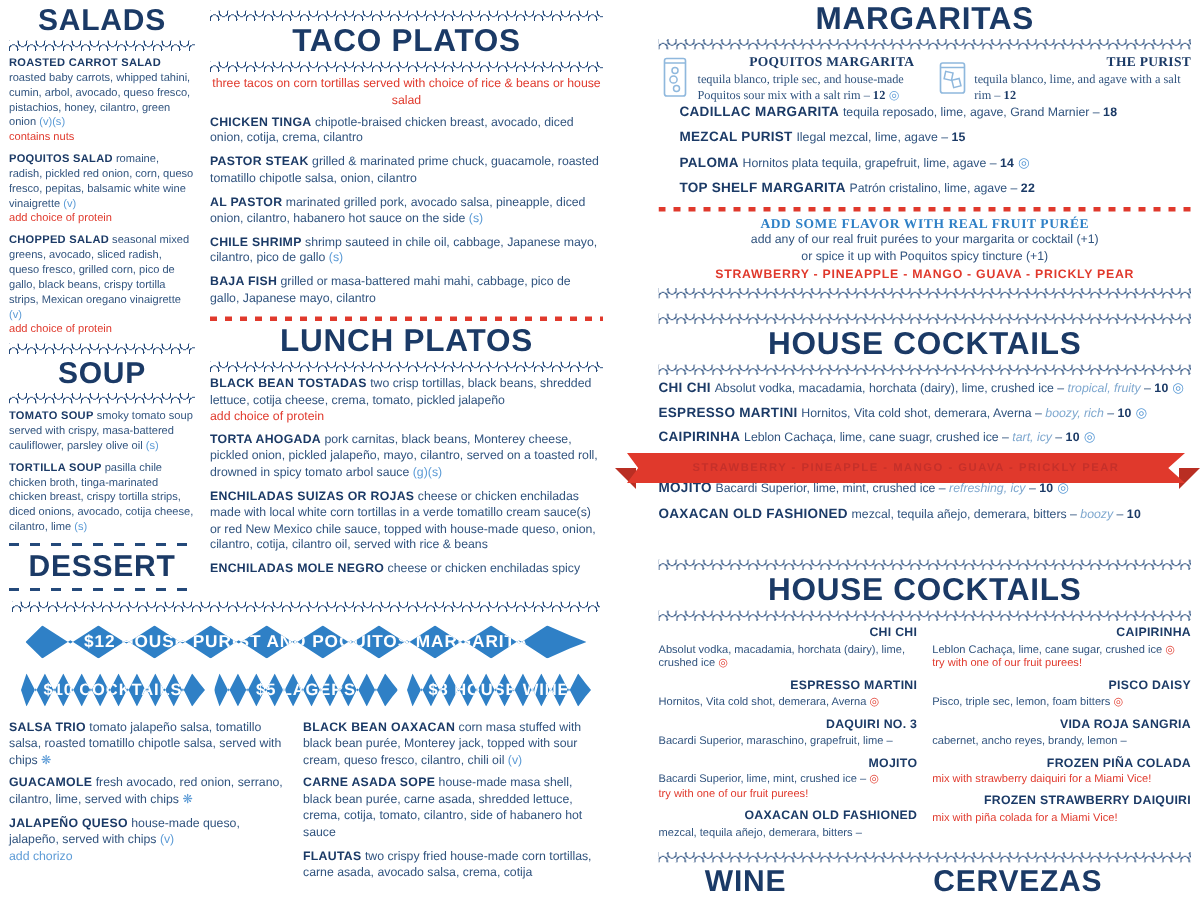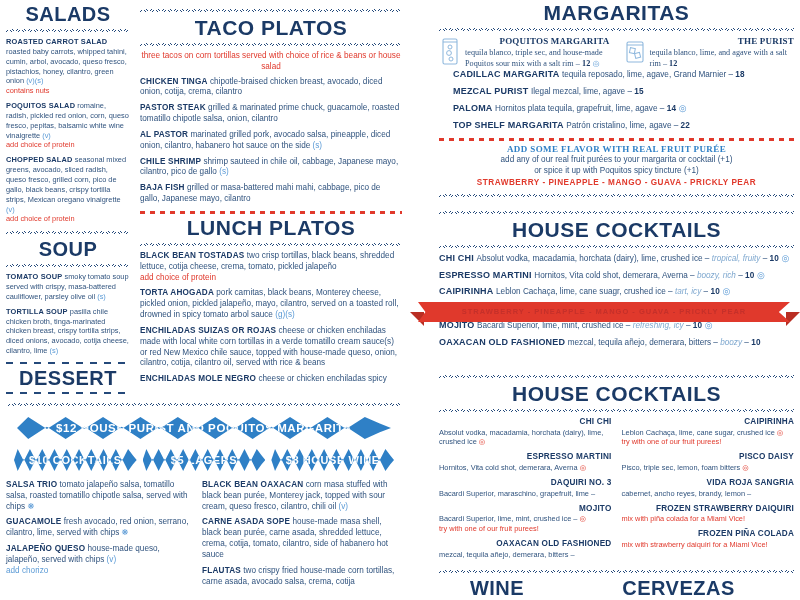--- a/index.html
+++ b/index.html
@@ -292,26 +292,26 @@
           </div>
           <div class="item s10">
             <div class="nm s10">PISCO DAISY</div>
             <div class="ds s9">Pisco, triple sec, lemon, foam bitters <span class="red">◎</span></div>
           </div>
           <div class="item s10">
             <div class="nm s10">VIDA ROJA SANGRIA</div>
             <div class="ds s9">cabernet, ancho reyes, brandy, lemon –</div>
           </div>
           <div class="item s10">
+            <div class="nm s10">FROZEN PIÑA COLADA</div>
+            <div class="red s9">mix with strawberry daiquiri for a Miami Vice!</div>
+          </div>
+          <div class="item s10">
             <div class="nm s10">FROZEN STRAWBERRY DAIQUIRI</div>
             <div class="red s9">mix with piña colada for a Miami Vice!</div>
-          </div>
-          <div class="item s10">
-            <div class="nm s10">FROZEN PIÑA COLADA</div>
-            <div class="red s9">mix with strawberry daiquiri for a Miami Vice!</div>
           </div>
         </div>
     </div>
 
     <div class="wave"></div>
 
     <div style="display:flex; gap:8px;">
       <div style="width:116px;">
         <div class="sec-title t-lg">WINE</div>
         <div class="wave"></div>

